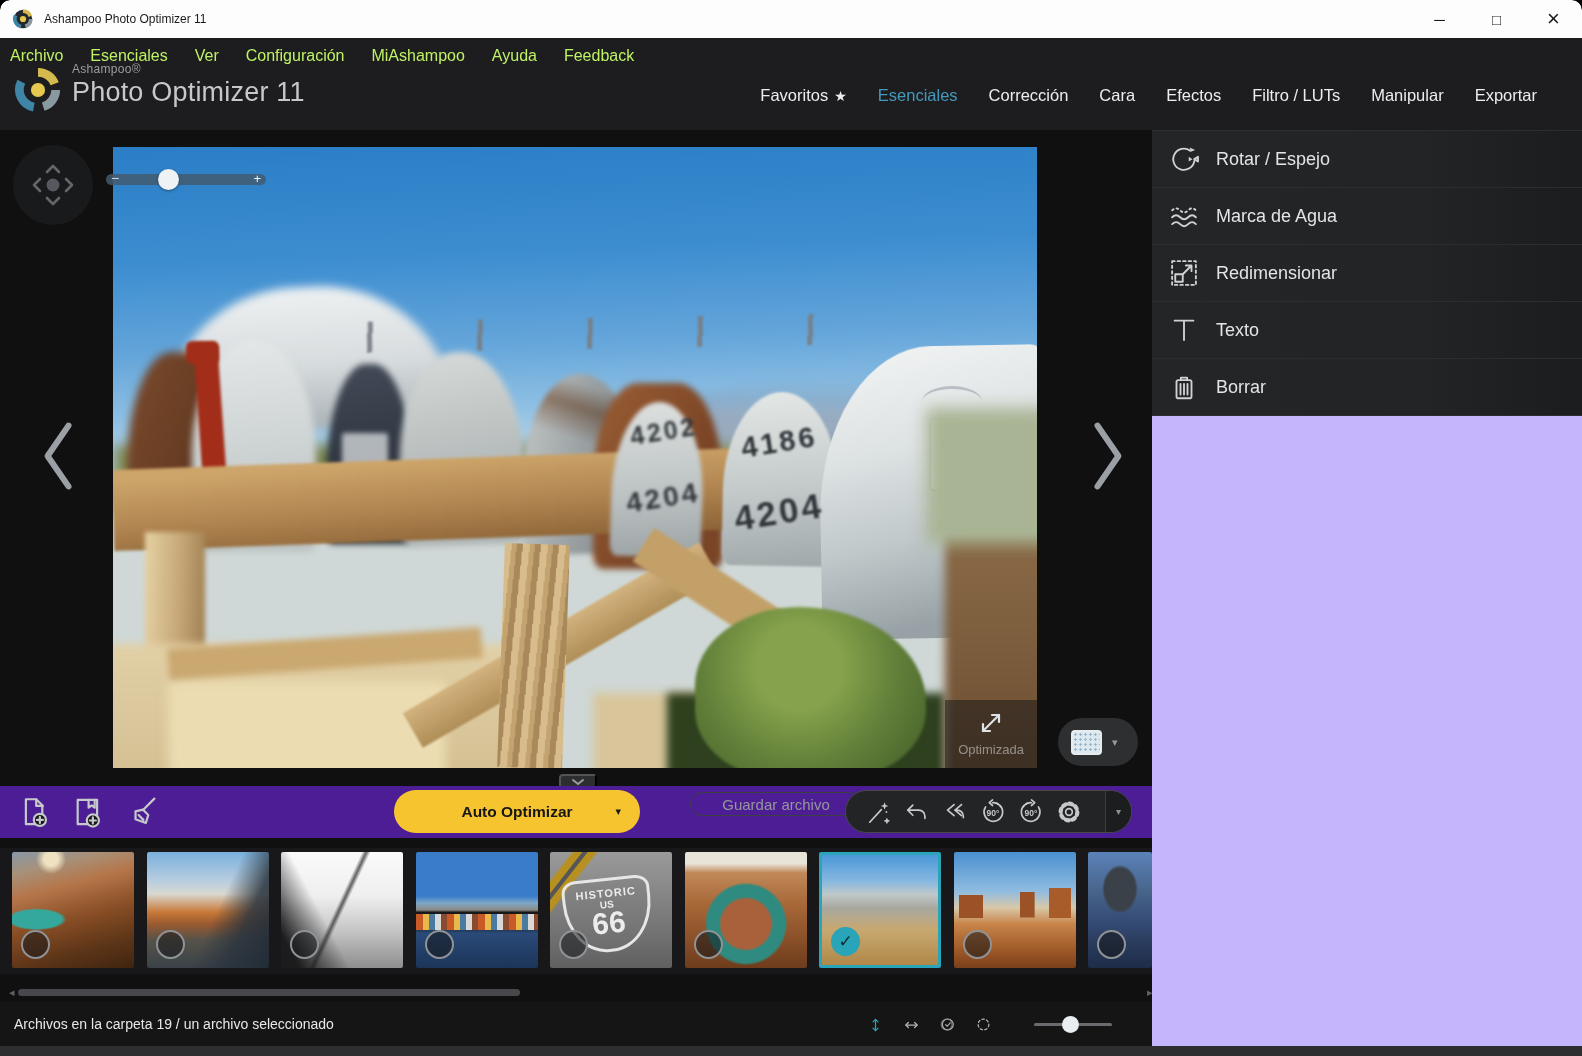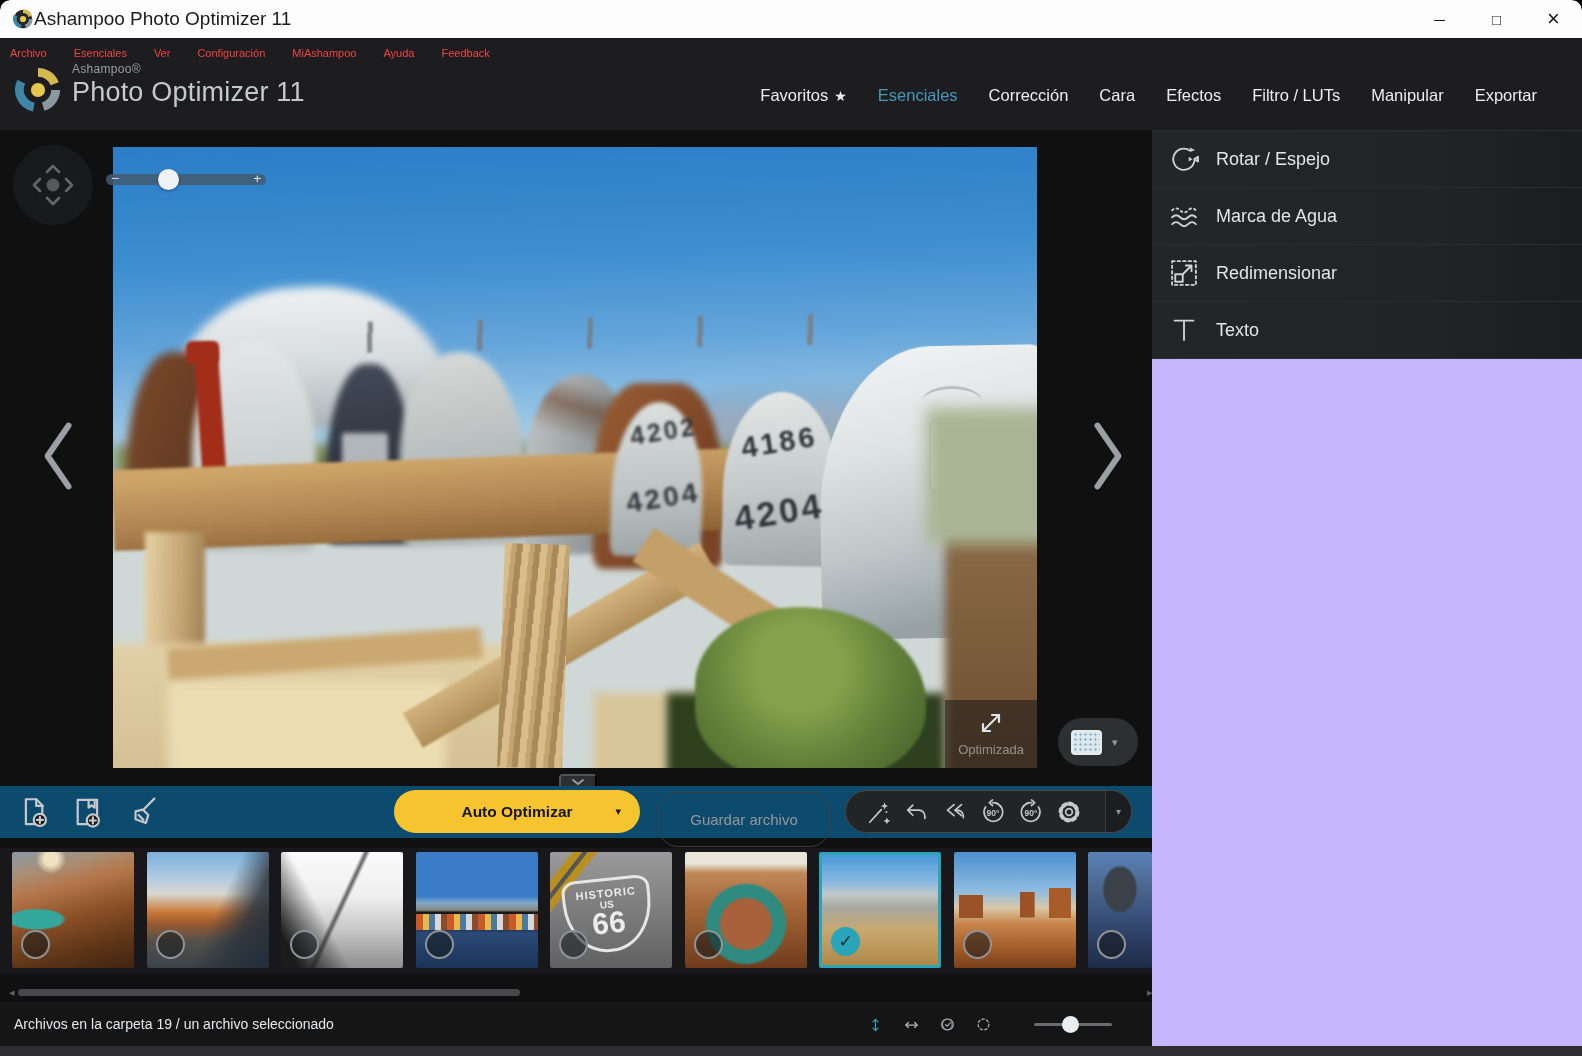--- a/index.html
+++ b/index.html
@@ -2,29 +2,29 @@
 <html><head>
 <meta charset="utf-8">
 <style>
   html,body{margin:0;padding:0;background:#000;}
   *{box-sizing:border-box;font-family:"Liberation Sans","DejaVu Sans",sans-serif;}
   .window{position:relative;width:1582px;height:1056px;background:#141415;overflow:hidden;border-radius:10px 10px 0 0;}
 
   
   .titlebar{position:relative;height:38px;background:#fdfdfd;display:flex;align-items:center;border-radius:10px 10px 0 0;}
   .titlebar .appicon{margin-left:12px;width:22px;height:22px;}
-  .titlebar .title{font-size:19px;color:#1b1b1b;}
+  .titlebar .title{margin-left:10px;font-size:12px;color:#1b1b1b;}
   .wincontrols{margin-left:auto;display:flex;height:100%;}
   .wincontrols .wc{width:57px;height:100%;display:flex;align-items:center;justify-content:center;color:#1a1a1a;font-size:15px;background:none;border:none;cursor:default;}
   .wincontrols .wc.close{font-size:22px;font-weight:300;}
 
   
   .header{position:relative;height:92px;background:#1d1d1f;}
   .menubar{display:flex;gap:27px;padding:9px 0 0 10px;height:33px;}
-  .menubar .mi{font-size:11px;color:#ef4444;cursor:default;}
+  .menubar .mi{font-size:16px;color:#bef264;cursor:default;}
   .brandrow{position:relative;height:59px;display:flex;align-items:center;}
   .logo{position:absolute;left:13px;top:-6px;width:50px;height:50px;}
   .brandtext{position:absolute;left:72px;top:-9px;}
   .brandtext .co{font-size:12px;color:#9b9d9f;letter-spacing:.3px;}
   .brandtext .prod{font-size:27px;color:#c6c8ca;margin-top:1px;letter-spacing:.2px;}
   .tabs{position:absolute;right:45px;top:0;height:48px;display:flex;align-items:center;gap:31px;}
   .tab{font-size:16.5px;color:#ededee;cursor:default;white-space:nowrap;}
   .tab.active{color:#4599bc;}
   .tab .star{font-size:14px;margin-left:6px;}
 
@@ -96,27 +96,27 @@
   .navarrow.left{left:28px;top:287px;}
   .navarrow.right{left:1076px;top:287px;}
 
   .preview-pill{position:absolute;left:1058px;top:588px;width:80px;height:48px;border-radius:24px;background:#2e2f31;display:flex;align-items:center;}
   .pv-icon{margin-left:13px;width:31px;height:25px;border:2.5px solid #e8ecee;border-radius:4px;background:#dce8f0;background-image:radial-gradient(rgba(90,130,160,.5) 1px,transparent 1.2px);background-size:5px 5px;}
   .pv-caret{margin-left:10px;color:#97999c;font-size:11px;}
 
   .collapse-tab{position:absolute;left:559px;top:644px;width:38px;height:15px;border-radius:4px;background:#2d2e30;display:flex;align-items:center;justify-content:center;}
 
   
-  .toolbar{position:absolute;left:0;top:656px;width:1152px;height:52px;background:#0c4a6e;}
+  .toolbar{position:absolute;left:0;top:656px;width:1152px;height:52px;background:#4c1d95;}
   .tb-left{position:absolute;left:12px;top:3px;display:flex;gap:7px;}
   .tb-ic{width:46px;height:46px;display:flex;align-items:center;justify-content:center;background:none;border:none;}
   .autobtn{position:absolute;left:394px;top:4px;width:246px;height:43px;border-radius:22px;background:#f6c42e;border:none;display:flex;align-items:center;justify-content:center;cursor:default;}
   .autobtn .albl{font-size:15.5px;font-weight:700;color:#161616;}
   .autobtn .acaret{position:absolute;right:19px;color:#1a1a1a;font-size:11px;}
-  .savebtn{position:absolute;left:658px;top:6px;width:172px;height:55px;border-radius:20px;background:none;border:1px solid #3e3f41;color:#95979a;font-size:15px;cursor:default;}
+  .savebtn{position:absolute;left:690px;top:6px;width:172px;height:24px;border-radius:20px;background:none;border:1px solid #3e3f41;color:#95979a;font-size:15px;cursor:default;}
   .toolgroup{position:absolute;left:845px;top:4px;width:287px;height:43px;border-radius:22px;border:1px solid #46484a;background:#232426;display:flex;align-items:center;padding-left:14px;}
   .tg-ic{width:38px;height:38px;display:flex;align-items:center;justify-content:center;background:none;border:none;position:relative;font-weight:bold;}
   .tg-caret{position:absolute;right:0;top:0;width:26px;height:41px;border-radius:0 21px 21px 0;background:#1c1d1e;border-left:1px solid #3a3b3d;color:#8e9092;font-size:10px;display:flex;align-items:center;justify-content:center;}
   .rot90{position:absolute;font-size:8.5px;color:#c6c9cc;left:50%;top:54%;transform:translate(-50%,-50%);letter-spacing:0;}
 
   
   .filmstrip{position:absolute;left:0;top:718px;width:1152px;height:126px;background:#18181a;display:flex;gap:12.5px;padding:4px 0 0 12px;overflow:hidden;}
   .thumb{position:relative;flex:0 0 122px;width:122px;height:116px;border-radius:2px;overflow:hidden;cursor:default;}
   .thumb.sel{border:3px solid #2aa4b8;}
   .thumb.clip{flex-basis:64px;width:64px;}
@@ -485,17 +485,25 @@
         </svg>
         <span class="slabel">Redimensionar</span>
       </div>
       <div class="srow">
         <svg class="sic" width="30" height="30" viewBox="0 0 24 24">
           <path d="M4.5 4.5h15"></path>
             <path d="M12 4.5V20"></path>
         </svg>
         <span class="slabel">Texto</span>
       </div>
+      <div class="srow">
+        <svg class="sic" width="30" height="30" viewBox="0 0 24 24">
+          <rect x="6" y="6.5" width="12" height="14.5" rx="1.5"></rect>
+          <path d="M9.2 9.5v8.5M12 9.5v8.5M14.8 9.5v8.5"></path>
+          <path d="M9.5 6.5v-2h5v2"></path>
+        </svg>
+        <span class="slabel">Borrar</span>
+      </div>
     </div>
   </div>
 
   <div class="bottomstrip"></div>
 </div>
 
 </body></html>

